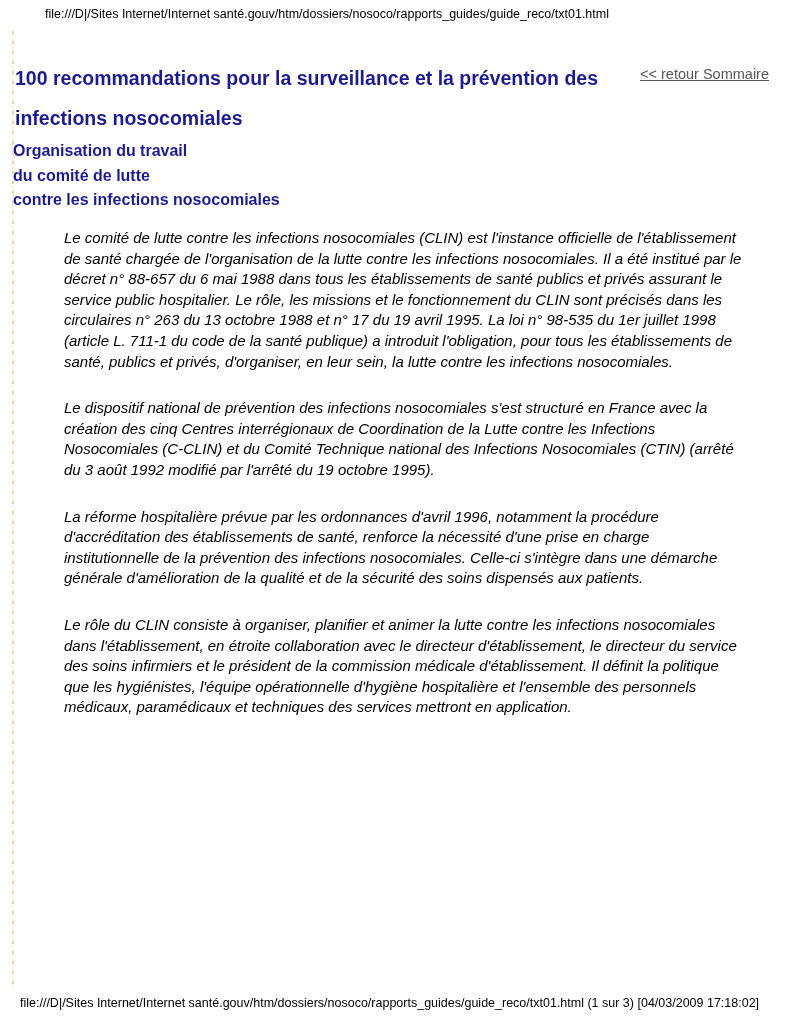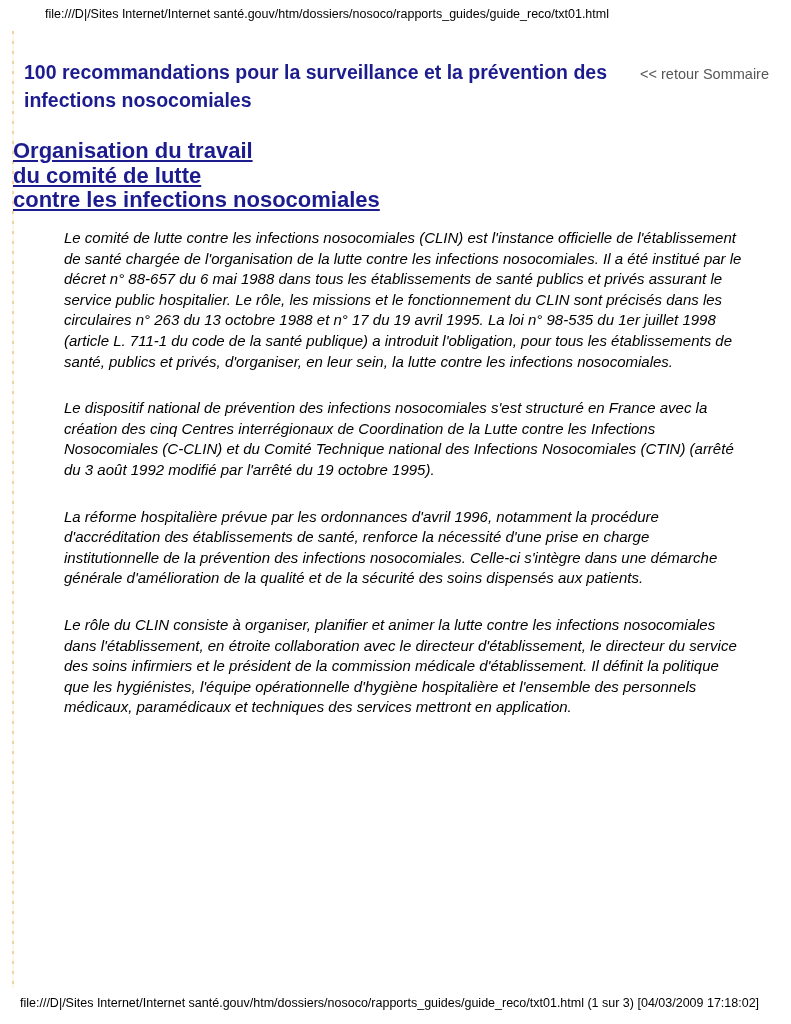--- a/index.html
+++ b/index.html
@@ -31,49 +31,49 @@
     background: repeating-linear-gradient(
       to bottom,
       #f6d2a2 0px, #f6d2a2 3px,
       rgba(253,236,218,0.55) 3px, rgba(253,236,218,0.55) 10px
     );
   }
 
   .page-title {
     position: absolute;
     top: 58px;
-    left: 24px;
+    left: 15px;
     max-width: 600px;
     font-size: 19.5px;
     font-weight: bold;
-    line-height: 28px;
+    line-height: 40px;
     color: #1c1c8f;
   }
 
   .back-link {
     position: absolute;
     top: 66px;
     right: 22px;
     font-size: 14.5px;
     color: #575757;
+    text-decoration: underline;
     cursor: pointer;
     white-space: nowrap;
     margin-left: 20px;
   }
 
   .section-heading {
     position: absolute;
     top: 139px;
     left: 13px;
-    font-size: 22px;
+    font-size: 16px;
     font-weight: bold;
     line-height: 24.5px;
     color: #1c1c8f;
     white-space: pre-line;
-    text-decoration: underline;
   }
 
   .body-copy {
     position: absolute;
     top: 228px;
     left: 64px;
     width: 682px;
   }
   .body-copy p {
     font-style: italic;

